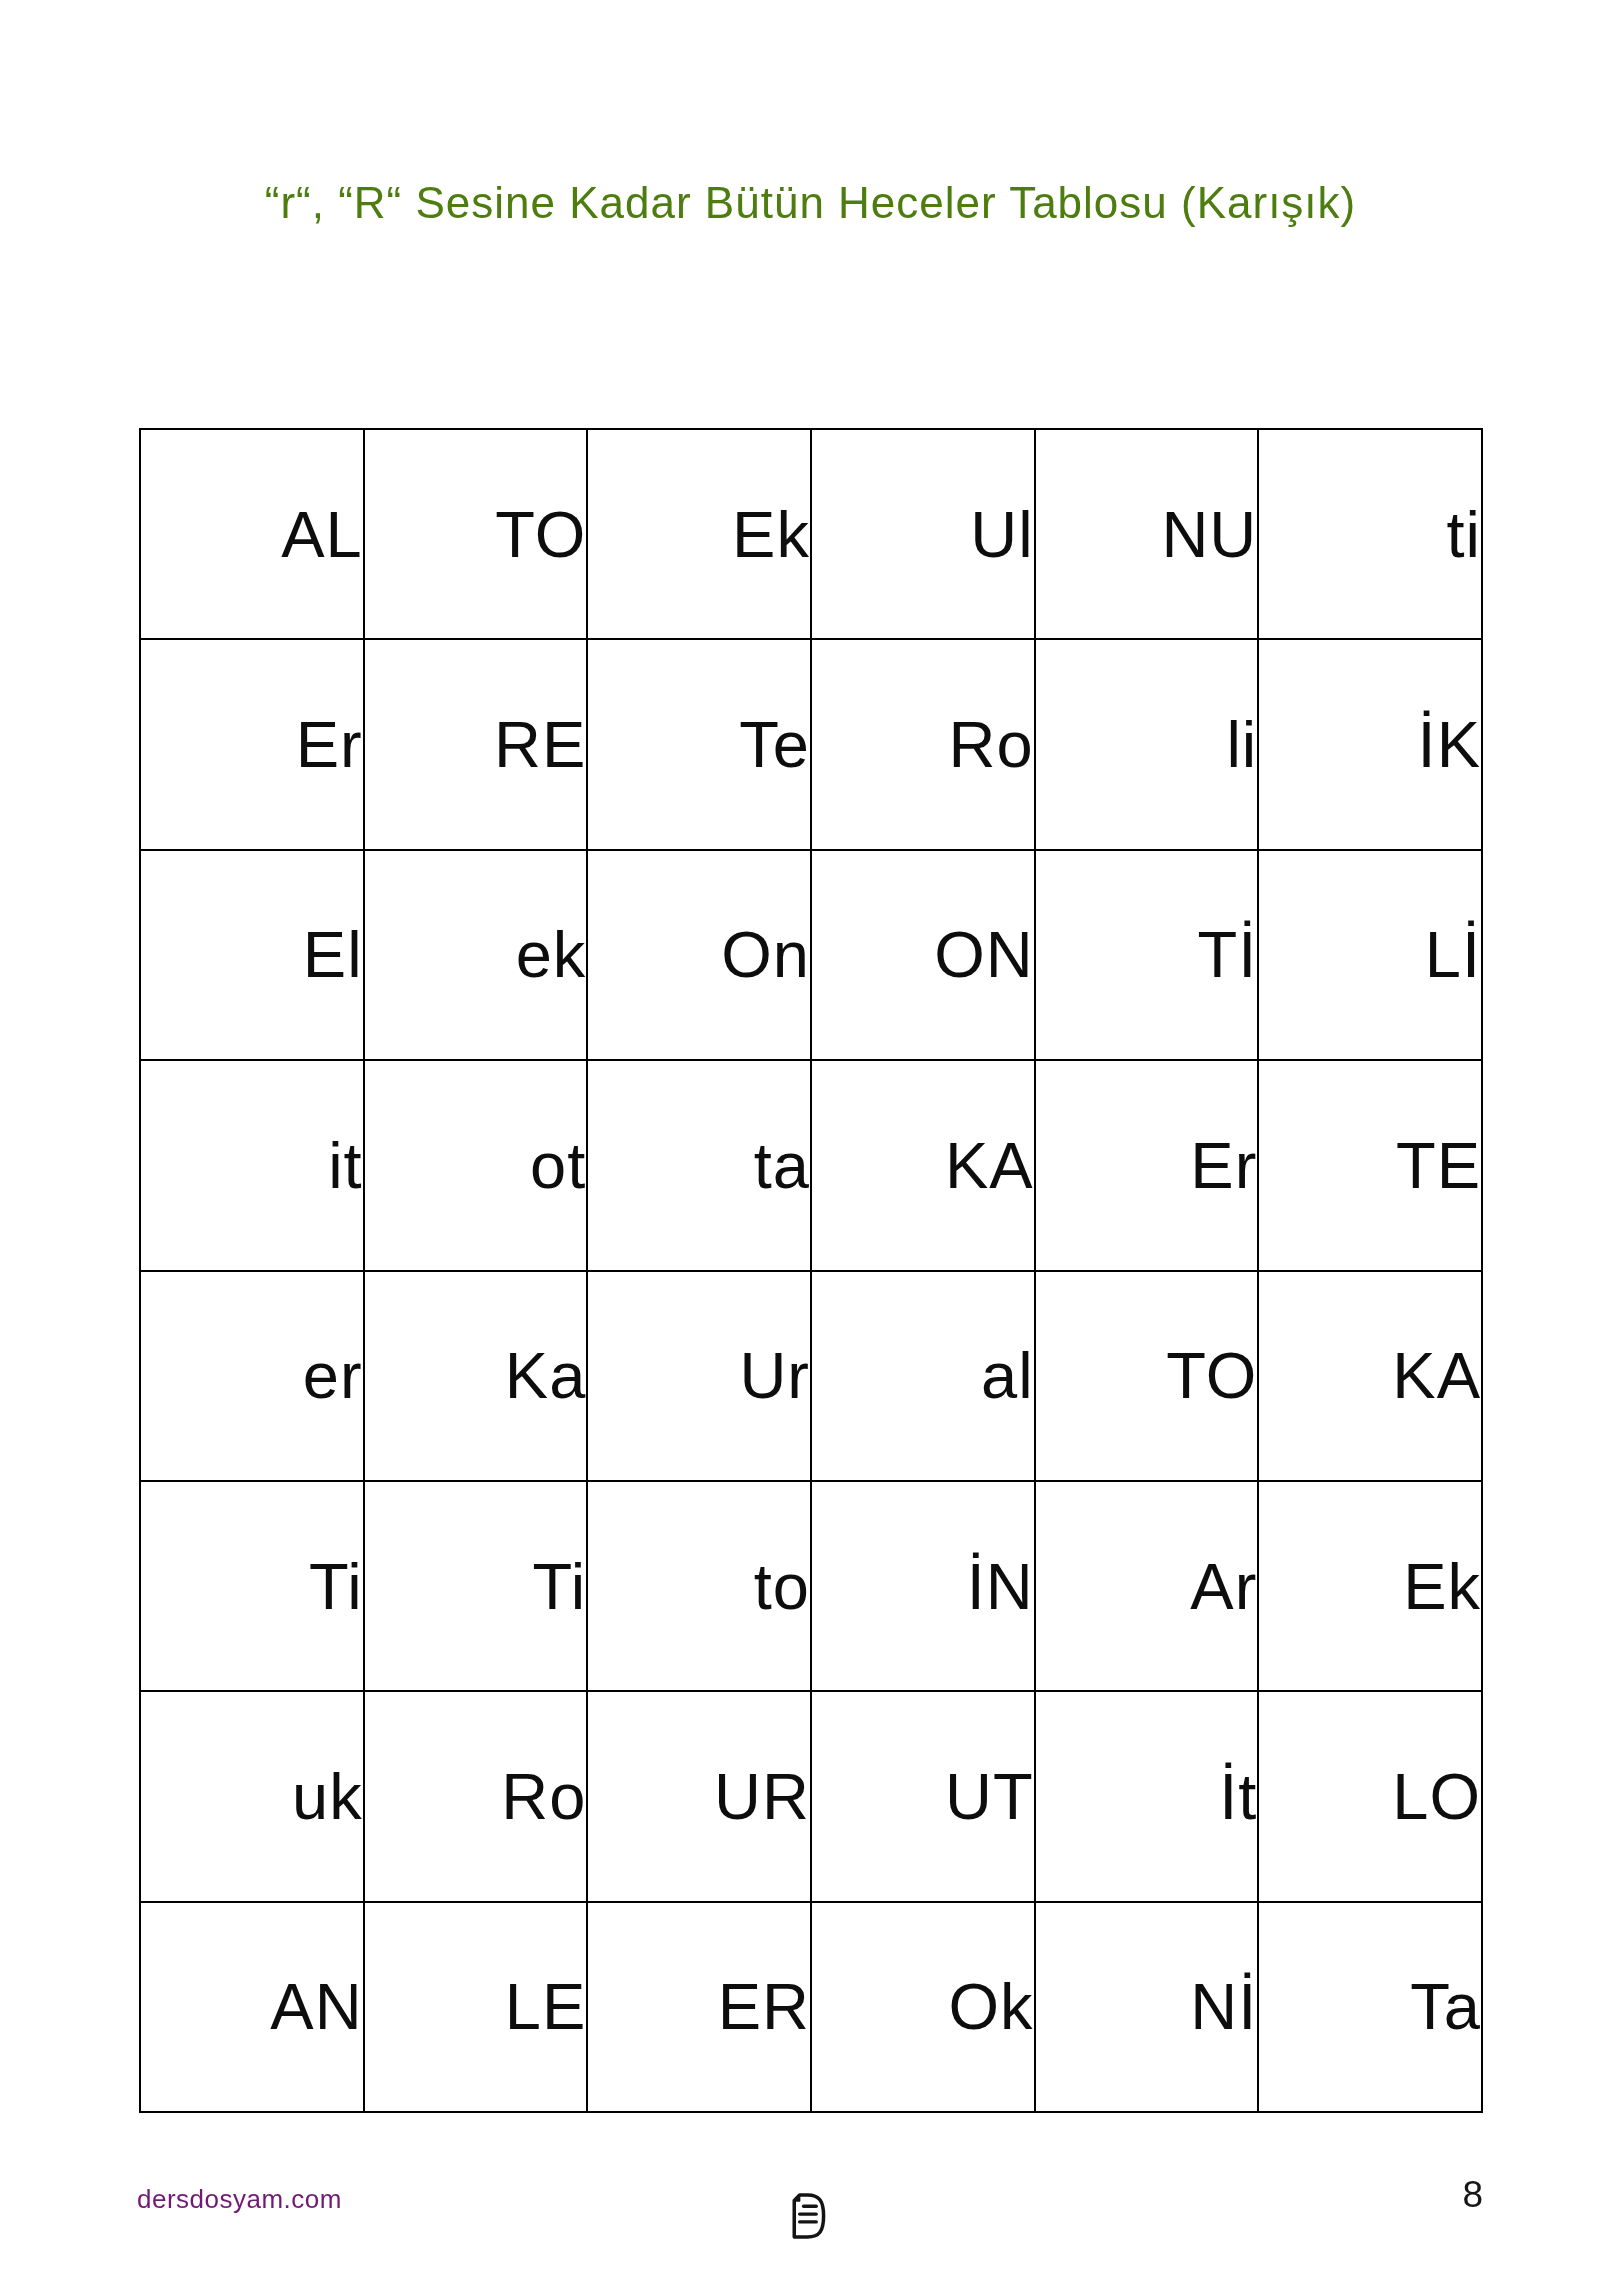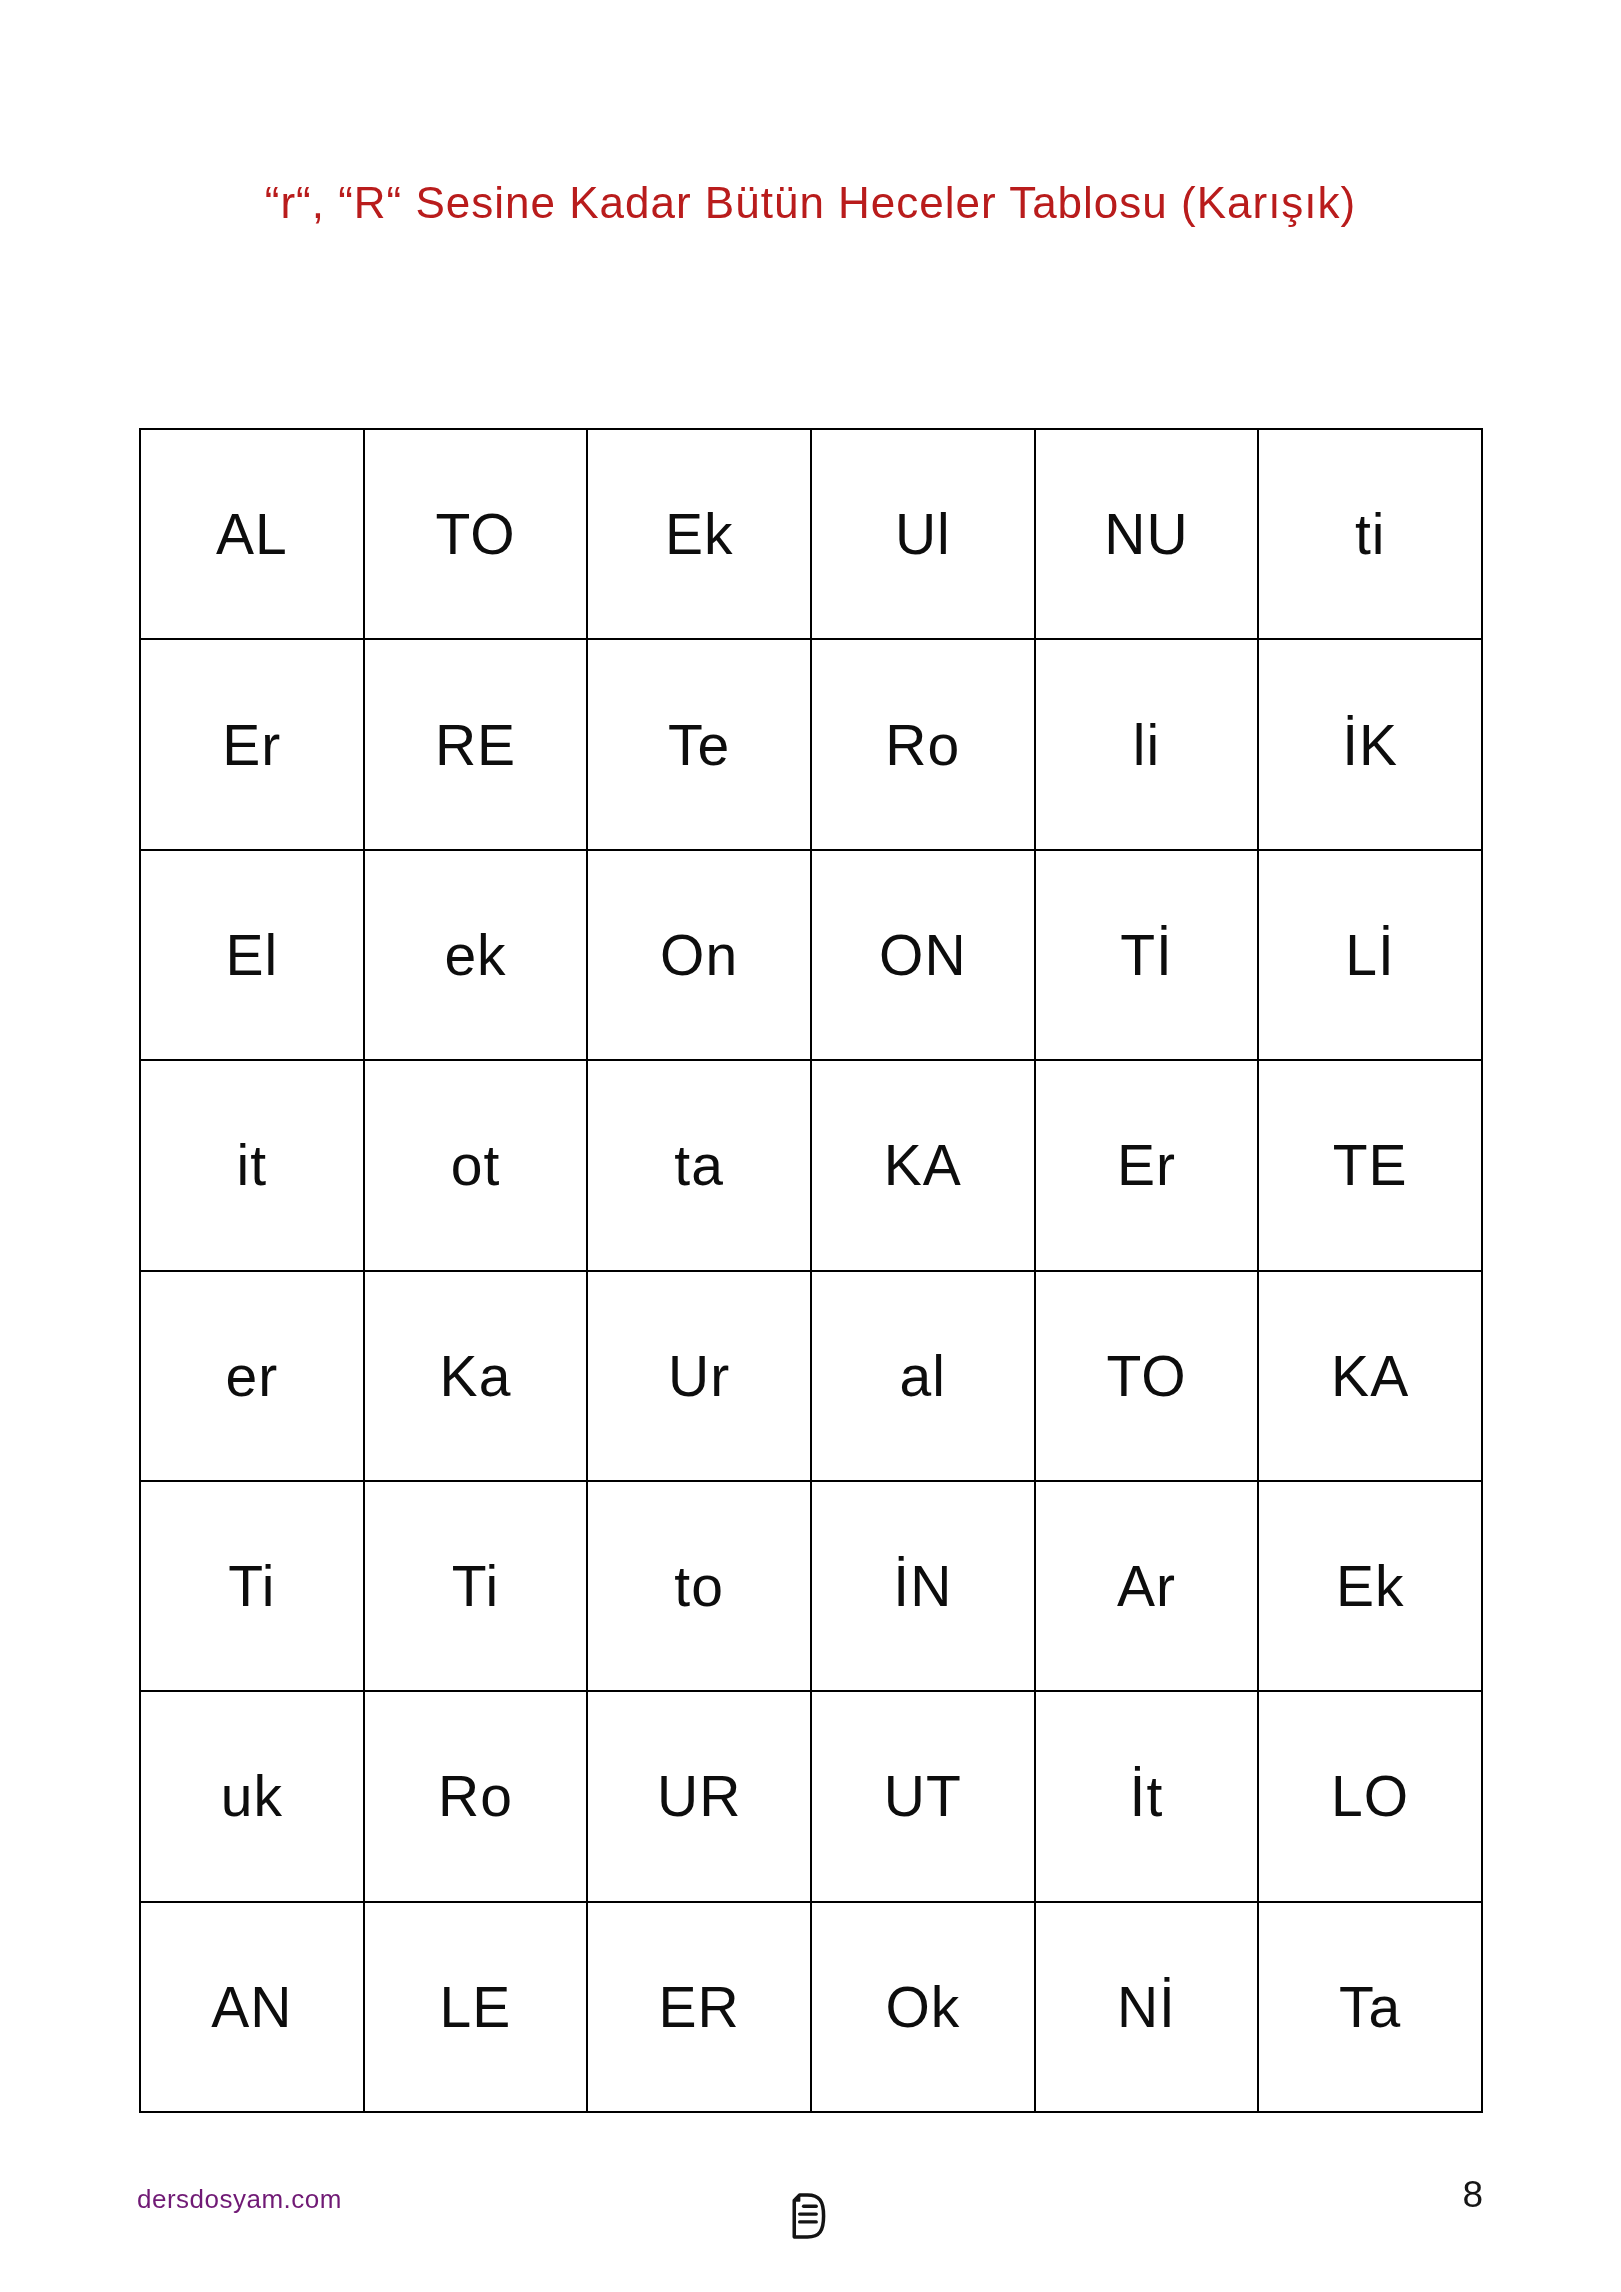--- a/index.html
+++ b/index.html
@@ -41,23 +41,23 @@
     top: 428px;
     left: 139px;
     width: 1344px;
     height: 1685px;
     border-collapse: collapse;
     table-layout: fixed;
     border: 2.9px solid #000;
   }
   table.syllable-table td {
     border: 2px solid #000;
-    text-align: center;
+    text-align: right;
     vertical-align: middle;
-    font-size: 57px;
+    font-size: 65px;
     letter-spacing: 1px;
     color: #0d0d0d;
     background: #fff;
   }
 
   .footer-site {
     position: absolute;
     top: 2184px;
     left: 137px;
     font-size: 26px;
@@ -79,21 +79,21 @@
     text-align: right;
     font-size: 37px;
     color: #161616;
   }
 </style>
 </head>
 <body>
 
 <div class="page">
 
-  <div class="page-title" style="color: #b91c1c;">“r“, “R“ Sesine Kadar Bütün Heceler Tablosu (Karışık)</div>
+  <div class="page-title" style="color: #4d7c0f;">“r“, “R“ Sesine Kadar Bütün Heceler Tablosu (Karışık)</div>
 
 
   <table class="syllable-table">
     <tbody>
         <tr>
           <td>AL</td>
           <td>TO</td>
           <td>Ek</td>
           <td>Ul</td>
           <td>NU</td>

